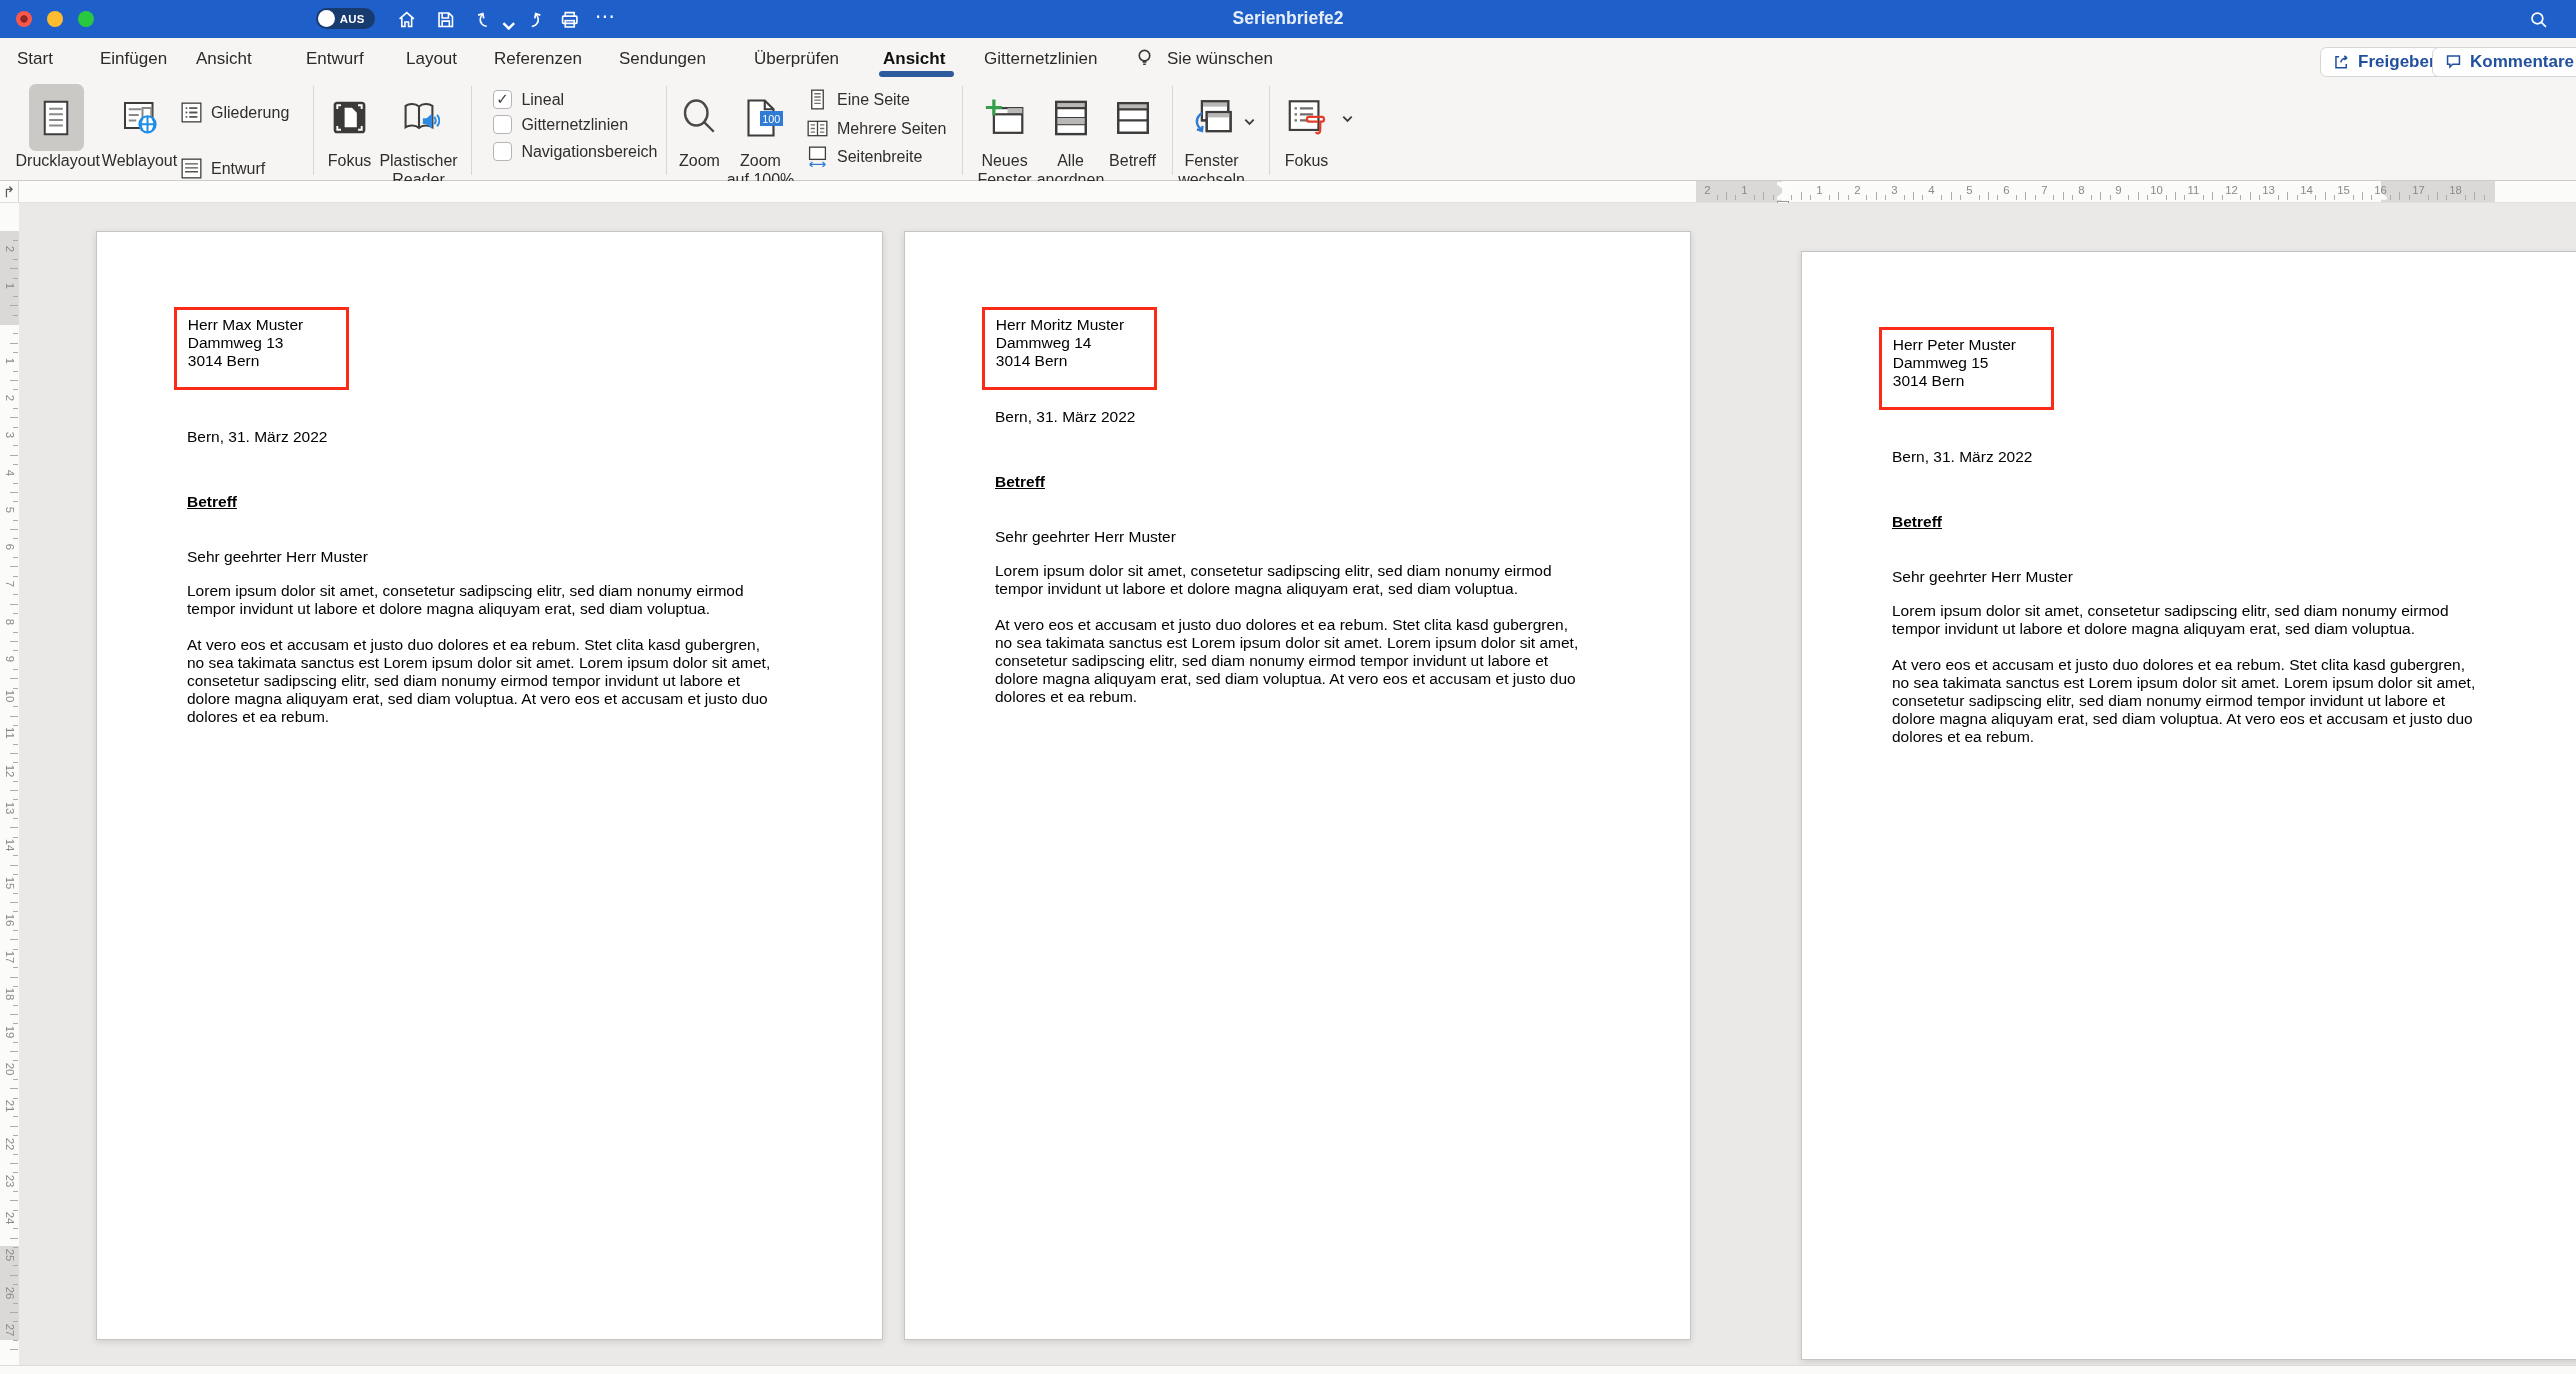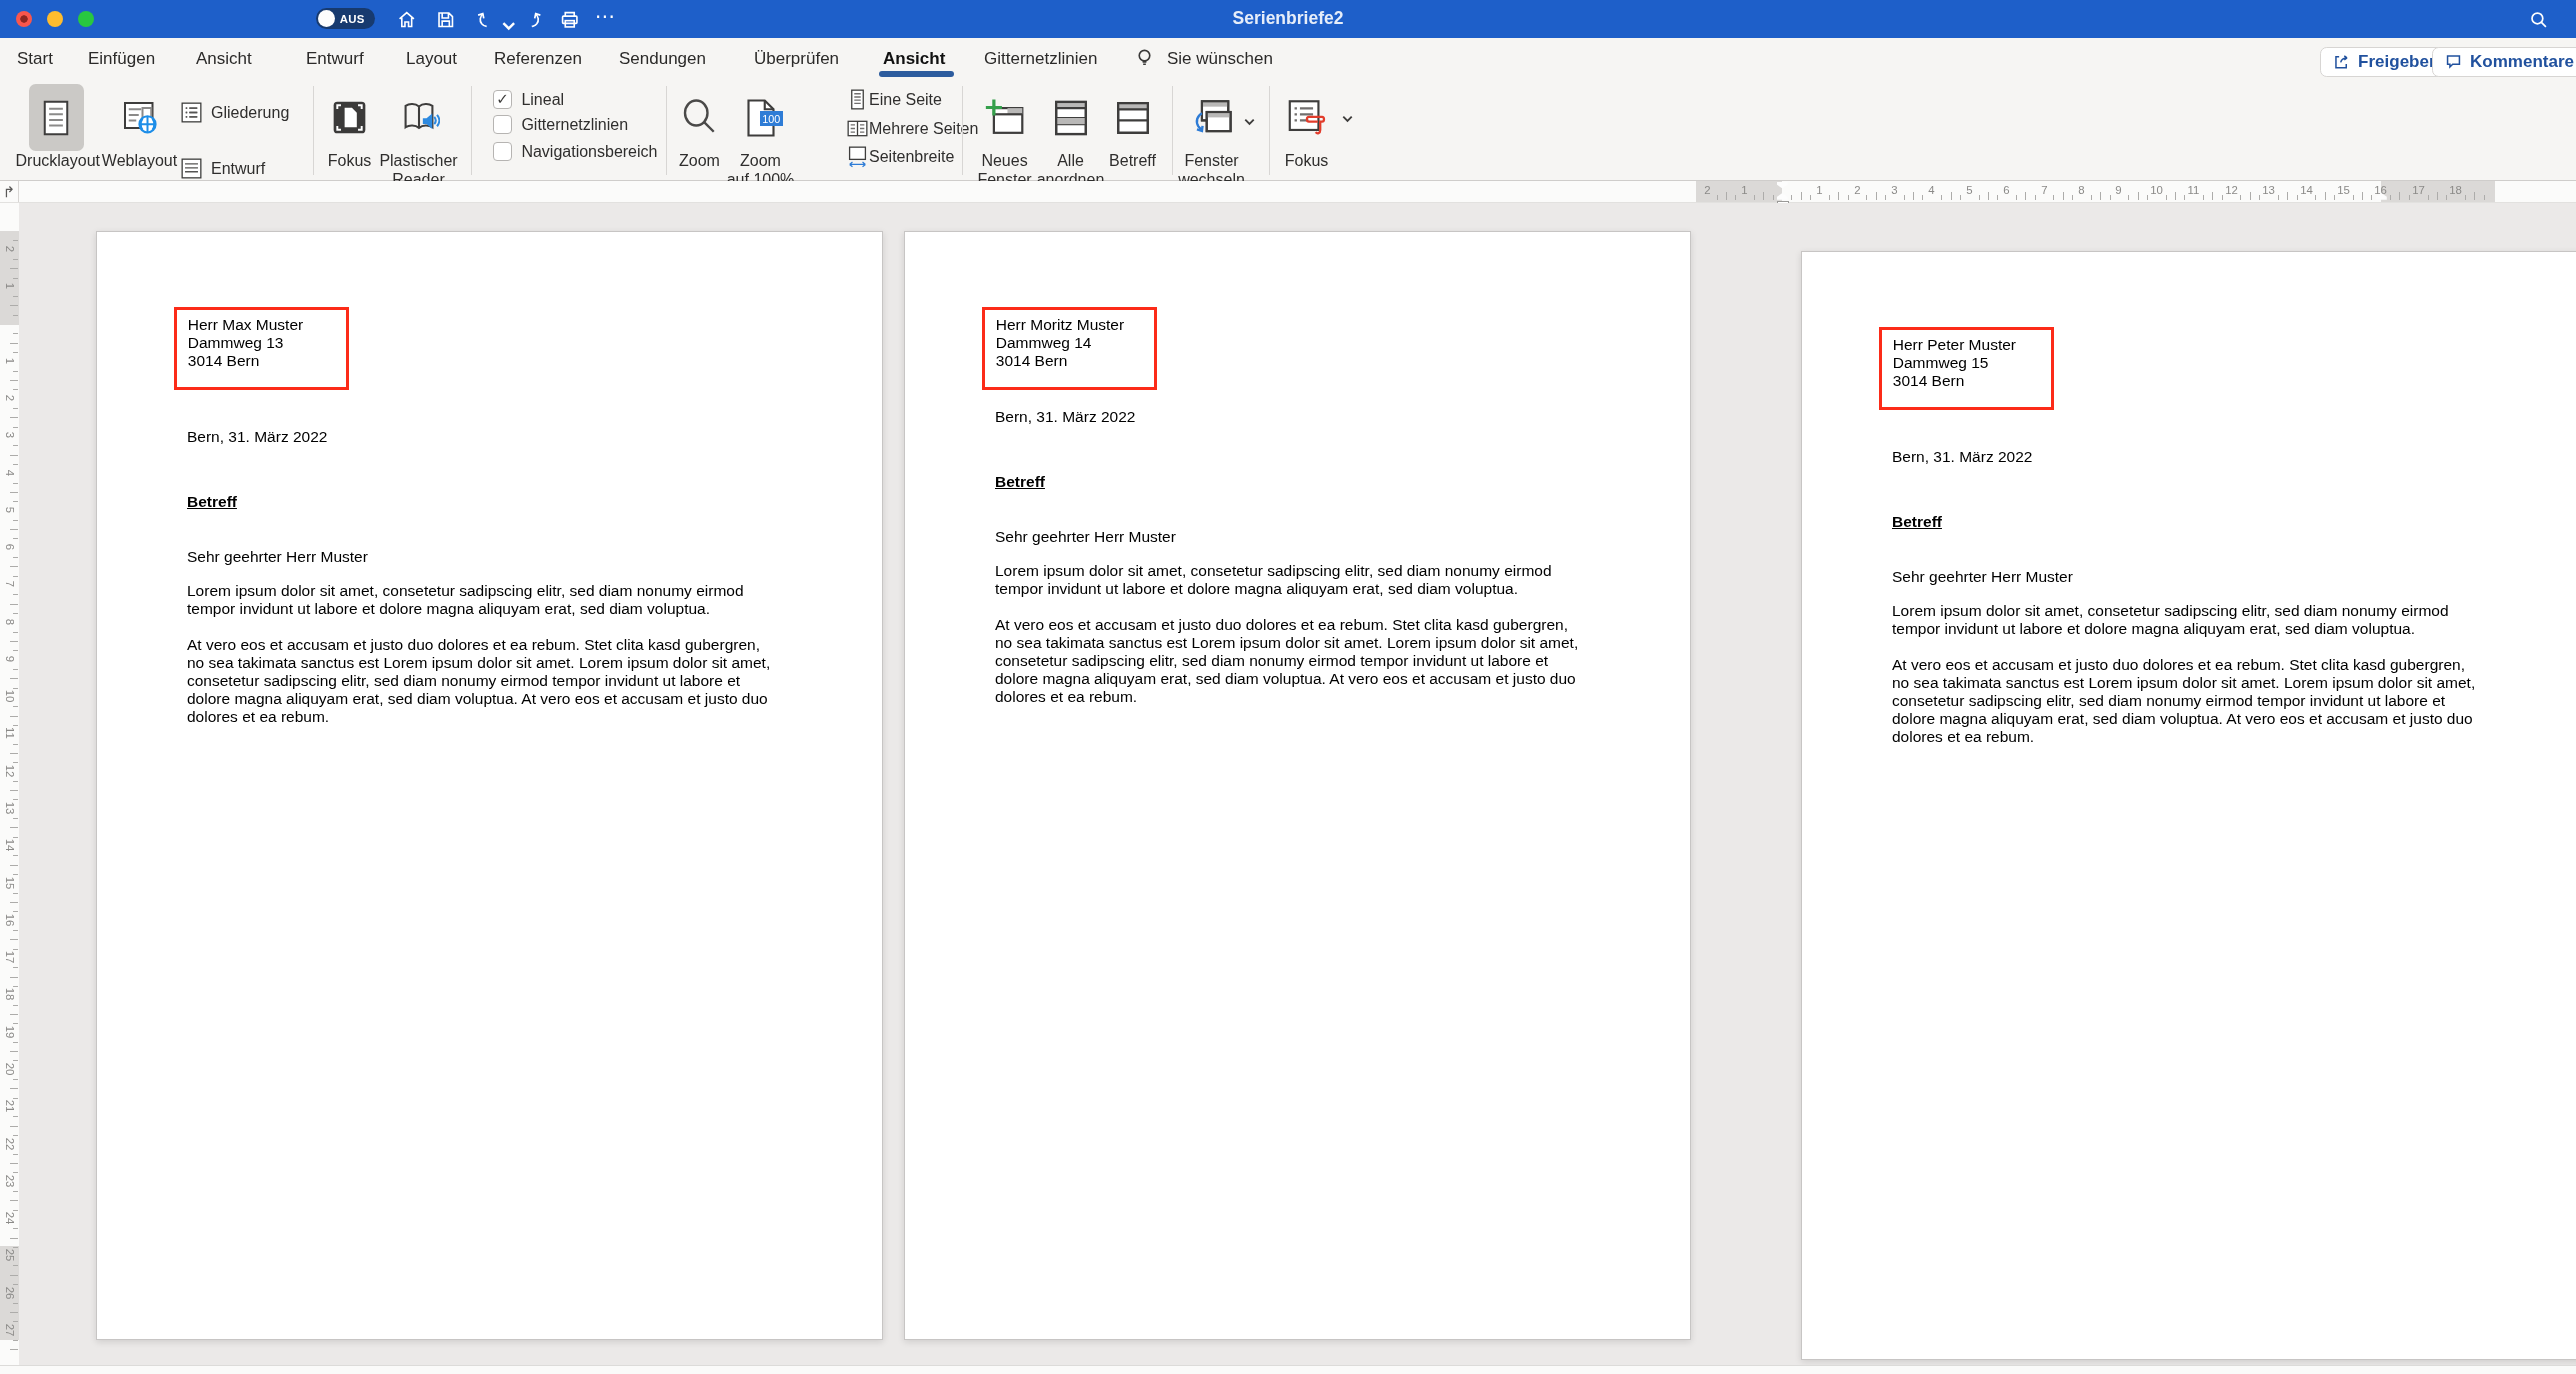--- a/index.html
+++ b/index.html
@@ -33,21 +33,21 @@
   #ribbon{position:absolute;left:0;top:79px;width:2576px;height:102px;background:#f6f5f3;border-bottom:1.3px solid #cfcdcb;box-sizing:border-box;}
   .rbig{position:absolute;top:5.4px;width:81px;text-align:center;}
   .rbig .ic{height:67px;display:flex;align-items:center;justify-content:center;}
   .lbl{font-size:16px;line-height:19px;color:#2f2e2d;}
   .pre{white-space:pre-line;}
   .selbox{width:55px;height:67px;background:#cbc9c6;border-radius:6.7px;display:flex;align-items:center;justify-content:center;}
   .rsm{position:absolute;left:180px;display:flex;align-items:center;gap:8px;height:24px;}
   .chk{position:absolute;left:493px;display:flex;align-items:center;gap:9.4px;height:21.5px;}
   .chkbox{width:19px;height:19px;background:#fff;border:1.3px solid #b6b4b2;border-radius:4px;box-sizing:border-box;
     display:flex;align-items:center;justify-content:center;font-size:15px;font-weight:bold;color:#3d3c3b;}
-  .pgopt{position:absolute;left:846px;display:flex;align-items:center;height:24px;}
+  .pgopt{position:absolute;left:806px;display:flex;align-items:center;gap:8px;height:24px;}
   .vdiv{position:absolute;top:6.7px;height:89px;width:1.3px;background:#d8d6d4;}
   .chev{position:absolute;}
   .badge100{position:absolute;right:-5.4px;bottom:12px;background:#2e7cd6;color:#fff;font-size:10.8px;
     padding:1.3px 2.7px;line-height:12px;}
   
   #rulerrow{position:absolute;left:0;top:181px;width:2576px;height:21px;background:#fbfbfa;border-bottom:0.7px solid #e2e1df;box-sizing:content-box;}
   #ruler-corner{position:absolute;left:0;top:0;width:19px;height:21px;border-right:1.3px solid #d8d6d4;box-sizing:border-box;
     display:flex;align-items:center;justify-content:center;color:#5a5958;font-size:15px;}
   #hruler{position:absolute;left:1696px;top:0;width:799px;height:21px;overflow:visible;}
   .hz-gray{position:absolute;top:0;height:21px;background:#dbd9d7;}
@@ -133,21 +133,21 @@
   <span class="tbicon" style="left:2528px">
     <svg viewBox="0 0 24 24" fill="none" stroke="#fff" stroke-width="1.9">
         <circle cx="10.5" cy="10.5" r="6"></circle>
         <path d="M15 15l5 5"></path>
       </svg>
   </span>
 </div>
 
 <div id="tabrow">
   <span class="tab" style="left:17px">Start</span>
-  <span class="tab" style="left:88px">Einfügen</span>
+  <span class="tab" style="left:100px">Einfügen</span>
   <span class="tab" style="left:196px">Ansicht</span>
   <span class="tab" style="left:306px">Entwurf</span>
   <span class="tab" style="left:406px">Layout</span>
   <span class="tab" style="left:494px">Referenzen</span>
   <span class="tab" style="left:619px">Sendungen</span>
   <span class="tab" style="left:754px">Überprüfen</span>
   <span class="tab active" style="left:883px">Ansicht</span>
   <span class="tab" style="left:984px">Gitternetzlinien</span>
   <span id="bulb">
     <svg viewBox="0 0 24 24" width="23" height="23" fill="none" stroke="#3a3938" stroke-width="1.7">

